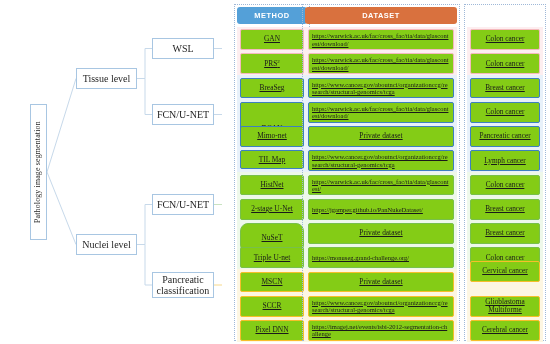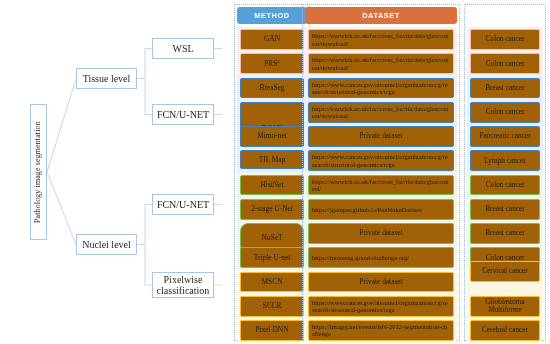--- a/index.html
+++ b/index.html
@@ -50,23 +50,24 @@
     display:flex;align-items:center;justify-content:center;
     color:#ffffff;font-size:7.4px;font-weight:bold;letter-spacing:.55px;
     font-family:"Liberation Sans","DejaVu Sans",sans-serif;
   }
 
   
   .band{position:absolute;left:2px;right:2px;}
 
   .cell{
     position:absolute;box-sizing:border-box;
-    background:#a16207;border:1px solid #cccccc;border-radius:2px;
+    background:#84cc16;border:1px solid #cccccc;border-radius:2px;
     display:flex;align-items:center;
     line-height:1.13;
+    text-decoration:underline;
   }
   .cell.center{justify-content:center;text-align:center;}
   .cell.url{
     justify-content:flex-start;text-align:left;padding:0 3px;
     font-size:6.5px;word-break:break-all;
   }
   .cell.urlc{justify-content:center;text-align:center;padding:0 3px;font-size:6.5px;}
   .m-txt{font-size:7.4px;}
   .c-txt{font-size:7.3px;}
 
@@ -109,21 +110,21 @@
     <div class="tnode lvl2" id="n-wsl">
       <span>WSL</span>
     </div>
     <div class="tnode lvl2" id="n-fcn1">
       <span>FCN/U-NET</span>
     </div>
     <div class="tnode lvl2" id="n-fcn2">
       <span>FCN/U-NET</span>
     </div>
     <div class="tnode lvl2" id="n-pix">
-      <span>Pixelwise classification</span>
+      <span>Pancreatic classification</span>
     </div>
   </div>
 
   <div class="tablewrap">
 
     <div class="col" id="col-method">
       <div class="colhdr" style="background: rgb(84, 160, 216);">METHOD</div>
       <div class="bands">
           <div class="band" style="top: 21.5px; height: 49.4615px; background: rgb(253, 238, 240);"></div>
           <div class="band" style="top: 69.9615px; height: 97.9231px; background: rgb(232, 241, 250);"></div>

